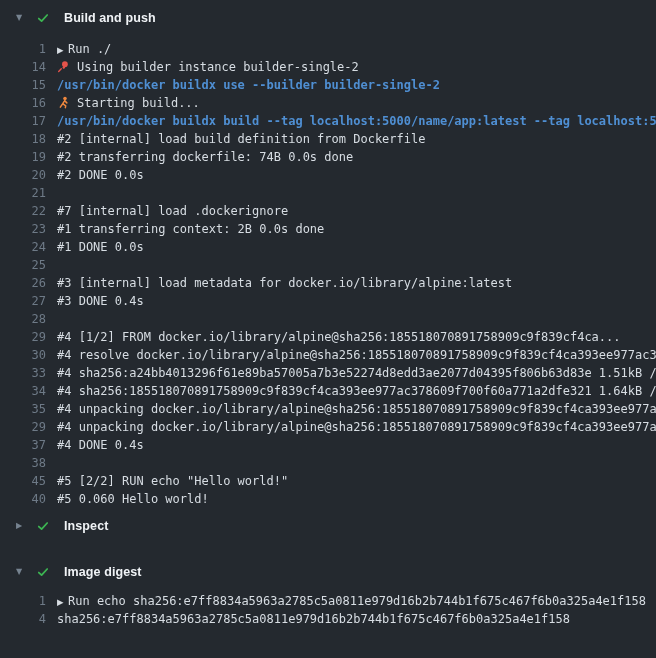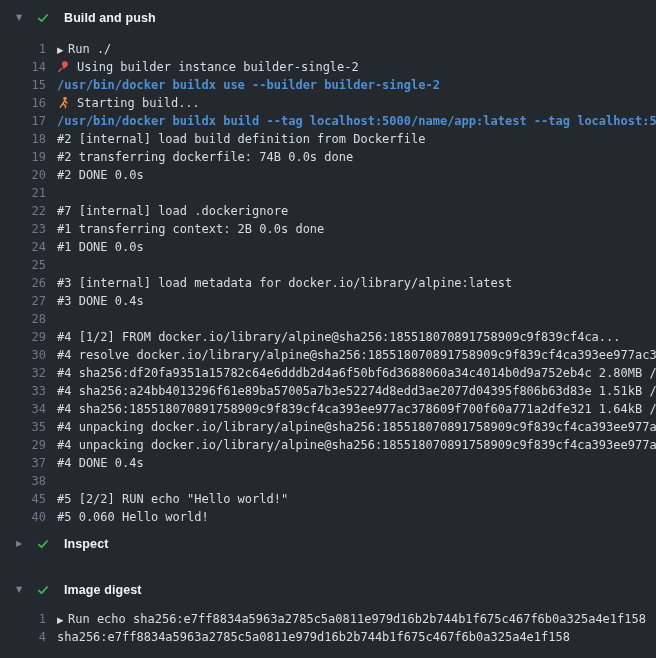--- a/index.html
+++ b/index.html
@@ -99,21 +99,20 @@
         <div class="log-line"><span class="num">21</span><span class="content t-blank"><span></span></span></div>
         <div class="log-line"><span class="num">22</span><span class="content t-plain"><span>#7 [internal] load .dockerignore</span></span></div>
         <div class="log-line"><span class="num">23</span><span class="content t-plain"><span>#1 transferring context: 2B 0.0s done</span></span></div>
         <div class="log-line"><span class="num">24</span><span class="content t-plain"><span>#1 DONE 0.0s</span></span></div>
         <div class="log-line"><span class="num">25</span><span class="content t-blank"><span></span></span></div>
         <div class="log-line"><span class="num">26</span><span class="content t-plain"><span>#3 [internal] load metadata for docker.io/library/alpine:latest</span></span></div>
         <div class="log-line"><span class="num">27</span><span class="content t-plain"><span>#3 DONE 0.4s</span></span></div>
         <div class="log-line"><span class="num">28</span><span class="content t-blank"><span></span></span></div>
         <div class="log-line"><span class="num">29</span><span class="content t-plain"><span>#4 [1/2] FROM docker.io/library/alpine@sha256:185518070891758909c9f839cf4ca...</span></span></div>
         <div class="log-line"><span class="num">30</span><span class="content t-plain"><span>#4 resolve docker.io/library/alpine@sha256:185518070891758909c9f839cf4ca393ee977ac3</span></span></div>
-        <div class="log-line"><span class="num">32</span><span class="content t-plain"><span>#4 sha256:df20fa9351a15782c64e6dddb2d4a6f50bf6d3688060a34c4014b0d9a752eb4c 2.80MB /</span></span></div>
         <div class="log-line"><span class="num">33</span><span class="content t-plain"><span>#4 sha256:a24bb4013296f61e89ba57005a7b3e52274d8edd3ae2077d04395f806b63d83e 1.51kB /</span></span></div>
         <div class="log-line"><span class="num">34</span><span class="content t-plain"><span>#4 sha256:185518070891758909c9f839cf4ca393ee977ac378609f700f60a771a2dfe321 1.64kB /</span></span></div>
         <div class="log-line"><span class="num">35</span><span class="content t-plain"><span>#4 unpacking docker.io/library/alpine@sha256:185518070891758909c9f839cf4ca393ee977a</span></span></div>
         <div class="log-line"><span class="num">29</span><span class="content t-plain"><span>#4 unpacking docker.io/library/alpine@sha256:185518070891758909c9f839cf4ca393ee977a</span></span></div>
         <div class="log-line"><span class="num">37</span><span class="content t-plain"><span>#4 DONE 0.4s</span></span></div>
         <div class="log-line"><span class="num">38</span><span class="content t-blank"><span></span></span></div>
         <div class="log-line"><span class="num">45</span><span class="content t-plain"><span>#5 [2/2] RUN echo "Hello world!"</span></span></div>
         <div class="log-line"><span class="num">40</span><span class="content t-plain"><span>#5 0.060 Hello world!</span></span></div>
       </div>
   </section>

